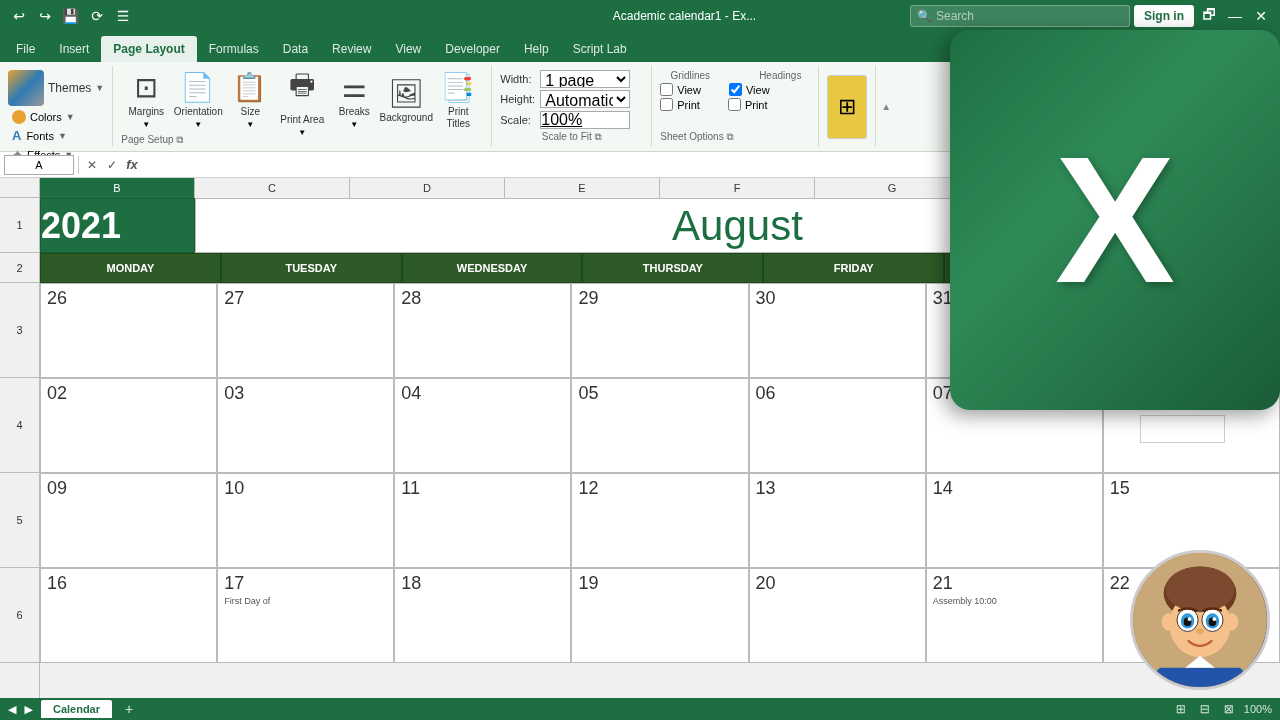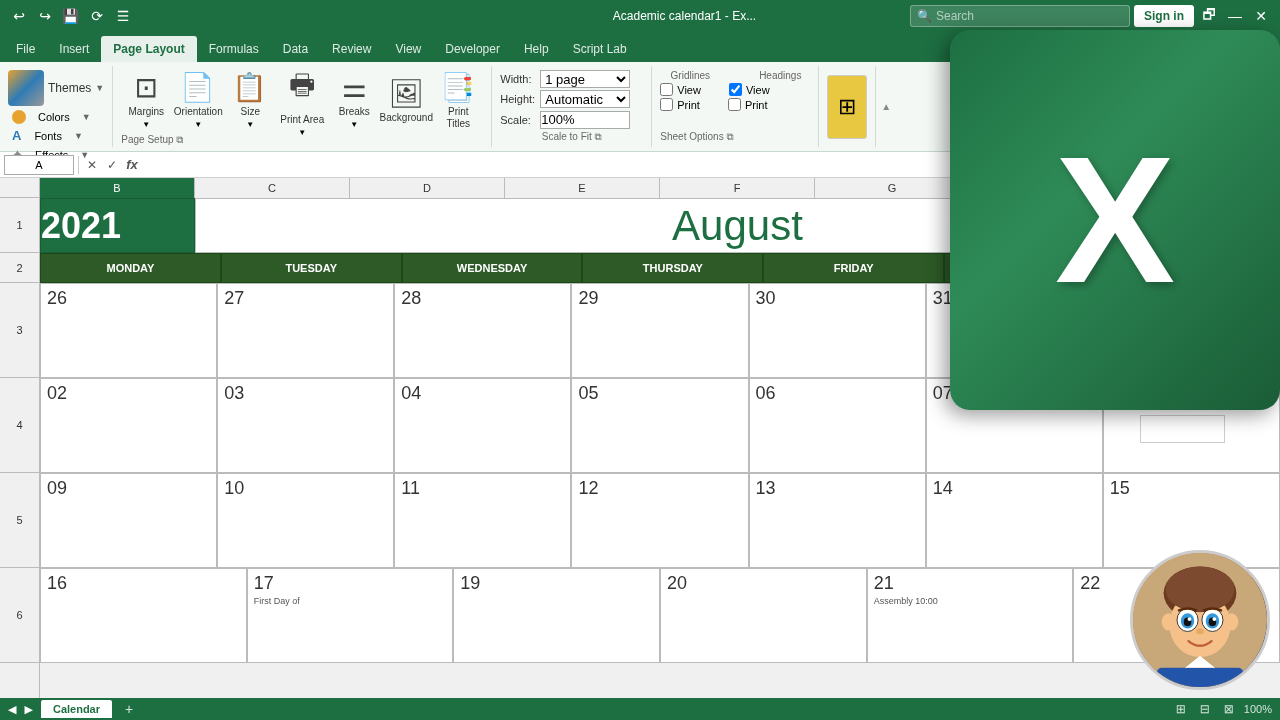--- a/index.html
+++ b/index.html
@@ -139,21 +139,21 @@
       display: flex;
       flex-direction: column;
       padding: 4px 8px;
       border-right: 1px solid #d0ddd2;
       justify-content: space-between;
       min-width: 80px;
     }
     .theme-btn {
       display: flex;
       align-items: center;
-      gap: 12px;
+      gap: 4px;
       font-size: 11px;
       cursor: pointer;
       padding: 2px 4px;
       border-radius: 2px;
     }
     .theme-dot {
       width: 14px; height: 14px;
       border-radius: 50%;
     }
     .theme-dot-orange { background: #e8a230; }
@@ -191,24 +191,25 @@
     .scale-row {
       display: flex;
       align-items: center;
       gap: 0;
       font-size: 11px;
     }
     .scale-label { width: 40px; color: #333; }
     .scale-dropdown {
       width: 90px;
       height: 18px;
-      font-size: 13px;
+      font-size: 16px;
       border: 1px solid #aaa;
       background: white;
       cursor: pointer;
+      text-decoration: underline;
     }
     .scale-group-label {
       font-size: 10px;
       color: #666;
       text-align: center;
     }
 
     
     .sheet-opts-group {
       display: flex;
@@ -784,20 +785,21 @@
           <div class="cal-day"><span class="cal-day-num">11</span></div>
           <div class="cal-day"><span class="cal-day-num">12</span></div>
           <div class="cal-day"><span class="cal-day-num">13</span></div>
           <div class="cal-day"><span class="cal-day-num">14</span></div>
           <div class="cal-day" style="width:155px;"><span class="cal-day-num">15</span></div>
         </div>
 
         <div class="cal-week">
           <div class="cal-day"><span class="cal-day-num">16</span></div>
           <div class="cal-day"><span class="cal-day-num">17</span><div class="cal-day-event">First Day of</div></div>
+          <div class="cal-day"><span class="cal-day-num">18</span></div>
           <div class="cal-day"><span class="cal-day-num">19</span></div>
           <div class="cal-day"><span class="cal-day-num">20</span></div>
           <div class="cal-day"><span class="cal-day-num">21</span><div class="cal-day-event">Assembly 10:00</div></div>
           <div class="cal-day" style="width:155px;"><span class="cal-day-num">22</span></div>
         </div>
       </div>
     </div>
   </div>
 </div>
 

